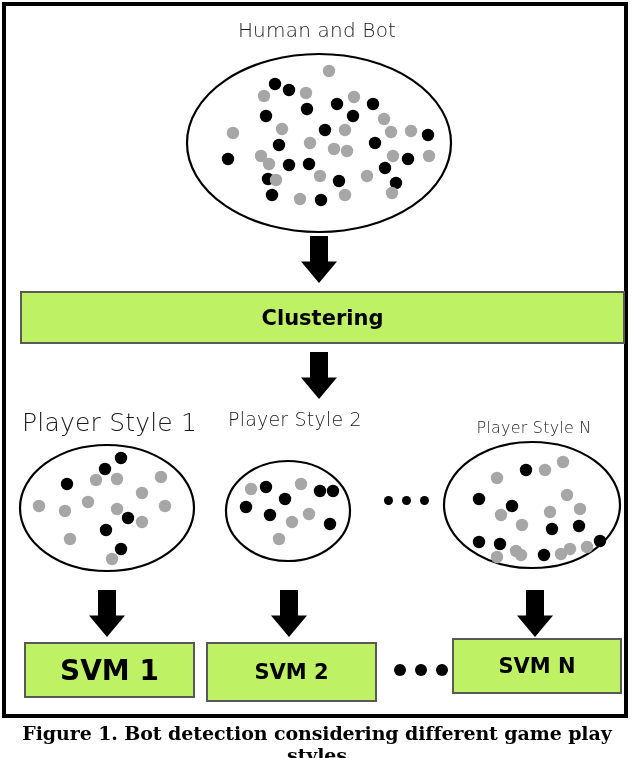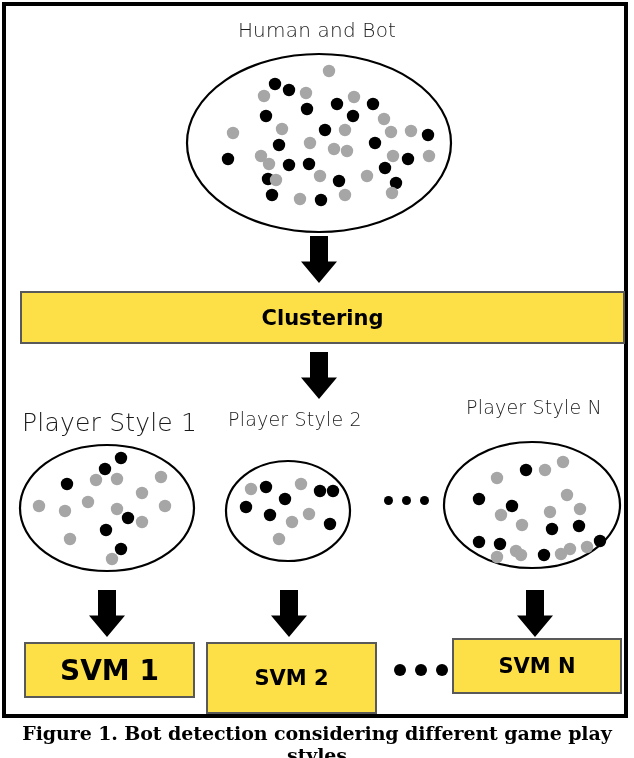--- a/index.html
+++ b/index.html
@@ -33,21 +33,21 @@
   .label-thin {
     position: absolute;
     font-family: "DejaVu Sans", sans-serif;
     font-weight: 300;
     color: #1a1a1a;
     white-space: nowrap;
     letter-spacing: 0.2px;
   }
   .proc-box {
     position: absolute;
-    background: #fde047;
+    background: #bef264;
     border: 2px solid #595959;
     box-sizing: border-box;
     display: flex;
     align-items: center;
     justify-content: center;
     font-family: "DejaVu Sans", sans-serif;
     font-weight: bold;
     color: #000000;
   }
   .ellipsis-dots {
@@ -136,21 +136,21 @@
         <circle cx="296" cy="195" r="6.2" fill="#a6a6a6"></circle>
         <circle cx="317" cy="196" r="6.2" fill="#000000"></circle>
         <circle cx="341" cy="191" r="6.2" fill="#a6a6a6"></circle>
         <circle cx="388" cy="189" r="6.2" fill="#a6a6a6"></circle>
       </svg>
 
     <div class="proc-box" id="clustering-box" style="font-size: 21px; left: 14px; top: 285px; width: 605px; height: 53px;">Clustering</div>
 
     <div class="label-thin" style="left:16px;top:402px;width:174px;text-align:center;font-size:25px;">Player Style 1</div>
     <div class="label-thin" style="left:222px;top:402px;width:124px;text-align:center;font-size:19px;">Player Style 2</div>
-    <div class="label-thin" style="left:440px;top:390px;width:176px;text-align:center;font-size:19px;">Player Style N</div>
+    <div class="label-thin" style="left:440px;top:412px;width:176px;text-align:center;font-size:16px;">Player Style N</div>
 
     <svg class="abs-svg" id="styles-svg" style="left:-2px;top:428px;width:626px;height:145px;" viewBox="0 0 626 145">
         <ellipse cx="103" cy="74" rx="87" ry="63" fill="#ffffff" stroke="#000000" stroke-width="2.2"></ellipse>
         <ellipse cx="284" cy="77" rx="62" ry="50" fill="#ffffff" stroke="#000000" stroke-width="2.2"></ellipse>
         <ellipse cx="528" cy="71" rx="88" ry="63" fill="#ffffff" stroke="#000000" stroke-width="2.2"></ellipse>
         <circle cx="117" cy="24" r="6.2" fill="#000000"></circle>
         <circle cx="101" cy="35" r="6.2" fill="#000000"></circle>
         <circle cx="63" cy="50" r="6.2" fill="#000000"></circle>
         <circle cx="92" cy="46" r="6.2" fill="#a6a6a6"></circle>
         <circle cx="113" cy="45" r="6.2" fill="#a6a6a6"></circle>
@@ -204,21 +204,21 @@
         <circle cx="557" cy="120" r="6.2" fill="#a6a6a6"></circle>
       </svg>
 
     <div class="ellipsis-dots" style="left:378px;top:490px;">
       <span></span>
       <span></span>
       <span></span>
     </div>
 
     <div class="proc-box svm-box" style="font-size: 28px; left: 18px; top: 636px; width: 171px; height: 56px;">SVM 1</div>
-    <div class="proc-box svm-box" style="font-size: 21px; left: 200px; top: 636px; width: 171px; height: 72px;">SVM 2</div>
+    <div class="proc-box svm-box" style="font-size: 21px; left: 200px; top: 636px; width: 171px; height: 60px;">SVM 2</div>
     <div class="proc-box svm-box" style="font-size: 21px; left: 446px; top: 632px; width: 170px; height: 56px;">SVM N</div>
 
     <div class="ellipsis-dots svm-ellipsis" style="left:388px;top:658px;">
       <span></span>
       <span></span>
       <span></span>
     </div>
 
     <svg class="abs-svg" id="arrows-svg" style="left:-2px;top:-2px;width:626px;height:716px;" viewBox="0 0 626 716">
         <polygon points="306.0,232.0 324.0,232.0 324.0,257.4 333.0,257.4 315.0,279.0 297.0,257.4 306.0,257.4" fill="#000000"></polygon>

